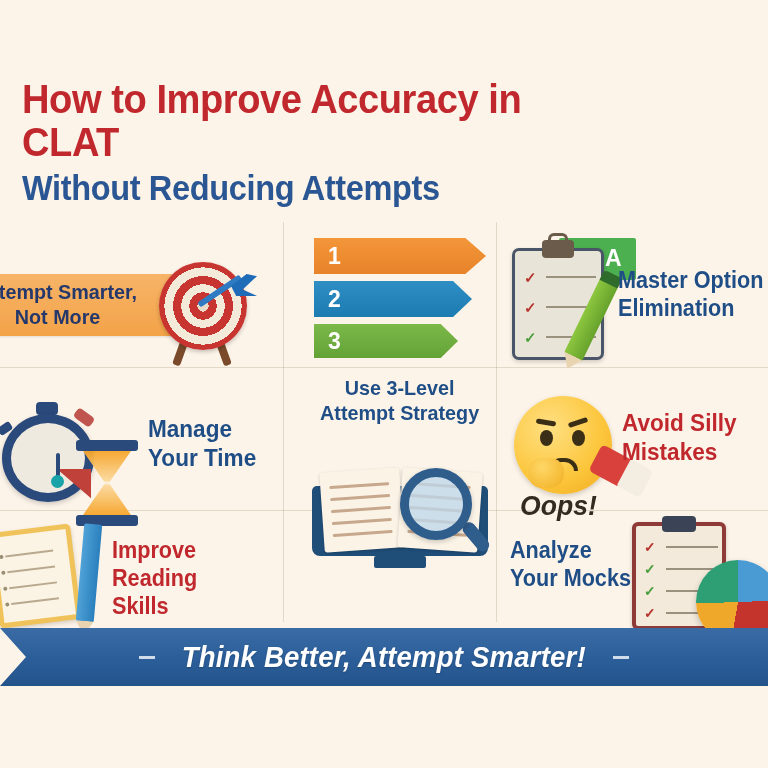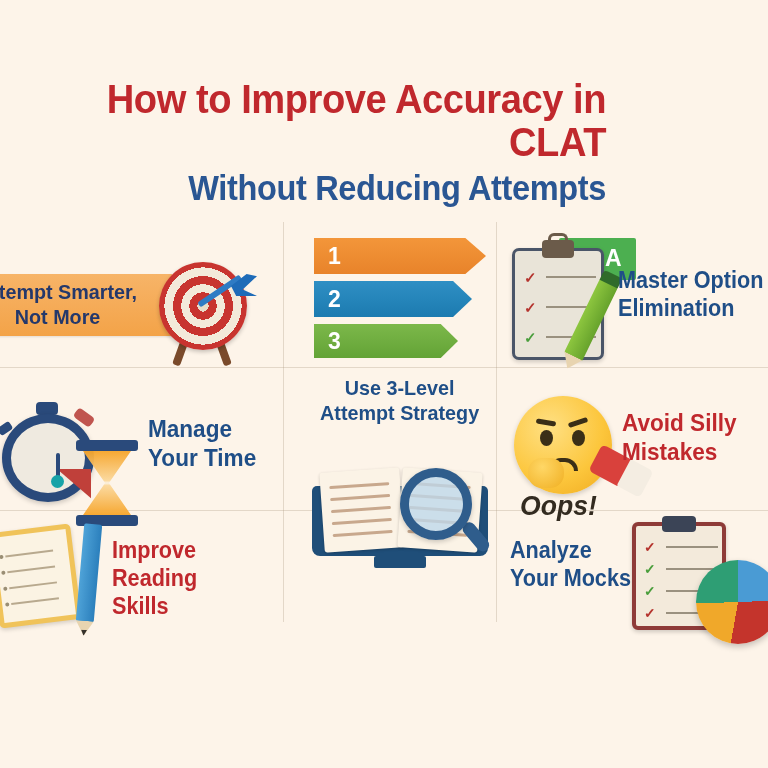--- a/index.html
+++ b/index.html
@@ -6,21 +6,21 @@
   html,body { width:768px; height:768px; }
   body {
     font-family:"Liberation Sans", sans-serif;
     background:#FDF4E9;
     overflow:hidden;
     position:relative;
   }
   .page { position:relative; width:768px; height:768px; background:#FDF4E9; }
 
   
-  .title-block { position:absolute; left:0; top:78px; width:628px; text-align:right; }
+  .title-block { position:absolute; left:0; top:78px; width:628px; text-align:left; }
   .title-line1 {
     font-family:"Liberation Sans", sans-serif;
     font-weight:bold; font-size:41px; letter-spacing:-0.5px;
     color:#C0282D; line-height:1.06; transform:scaleX(0.93);
   }
   .title-line2 {
     font-family:"Liberation Sans", sans-serif;
     font-weight:bold; font-size:35px; letter-spacing:-0.4px;
     color:#2A5693; line-height:1.1; margin-top:4px; transform:scaleX(0.93);
   }
@@ -393,14 +393,23 @@
           </div>
         <div class="row" style="top:80px;">
             <span class="tick" style="color:#B5342E;">✓</span>
             <span class="bar"></span>
           </div>
       </div>
       <div class="pie"></div>
     </div>
   </div>
 
+  <div class="ribbon-wrap">
+    <div class="ribbon">
+      <div class="ribbon-inner">
+        <span class="dash"></span>
+        <span class="ribbon-text">Think Better, Attempt Smarter!</span>
+        <span class="dash"></span>
+      </div>
+    </div>
+  </div>
 
 </div>
 
 </body></html>

